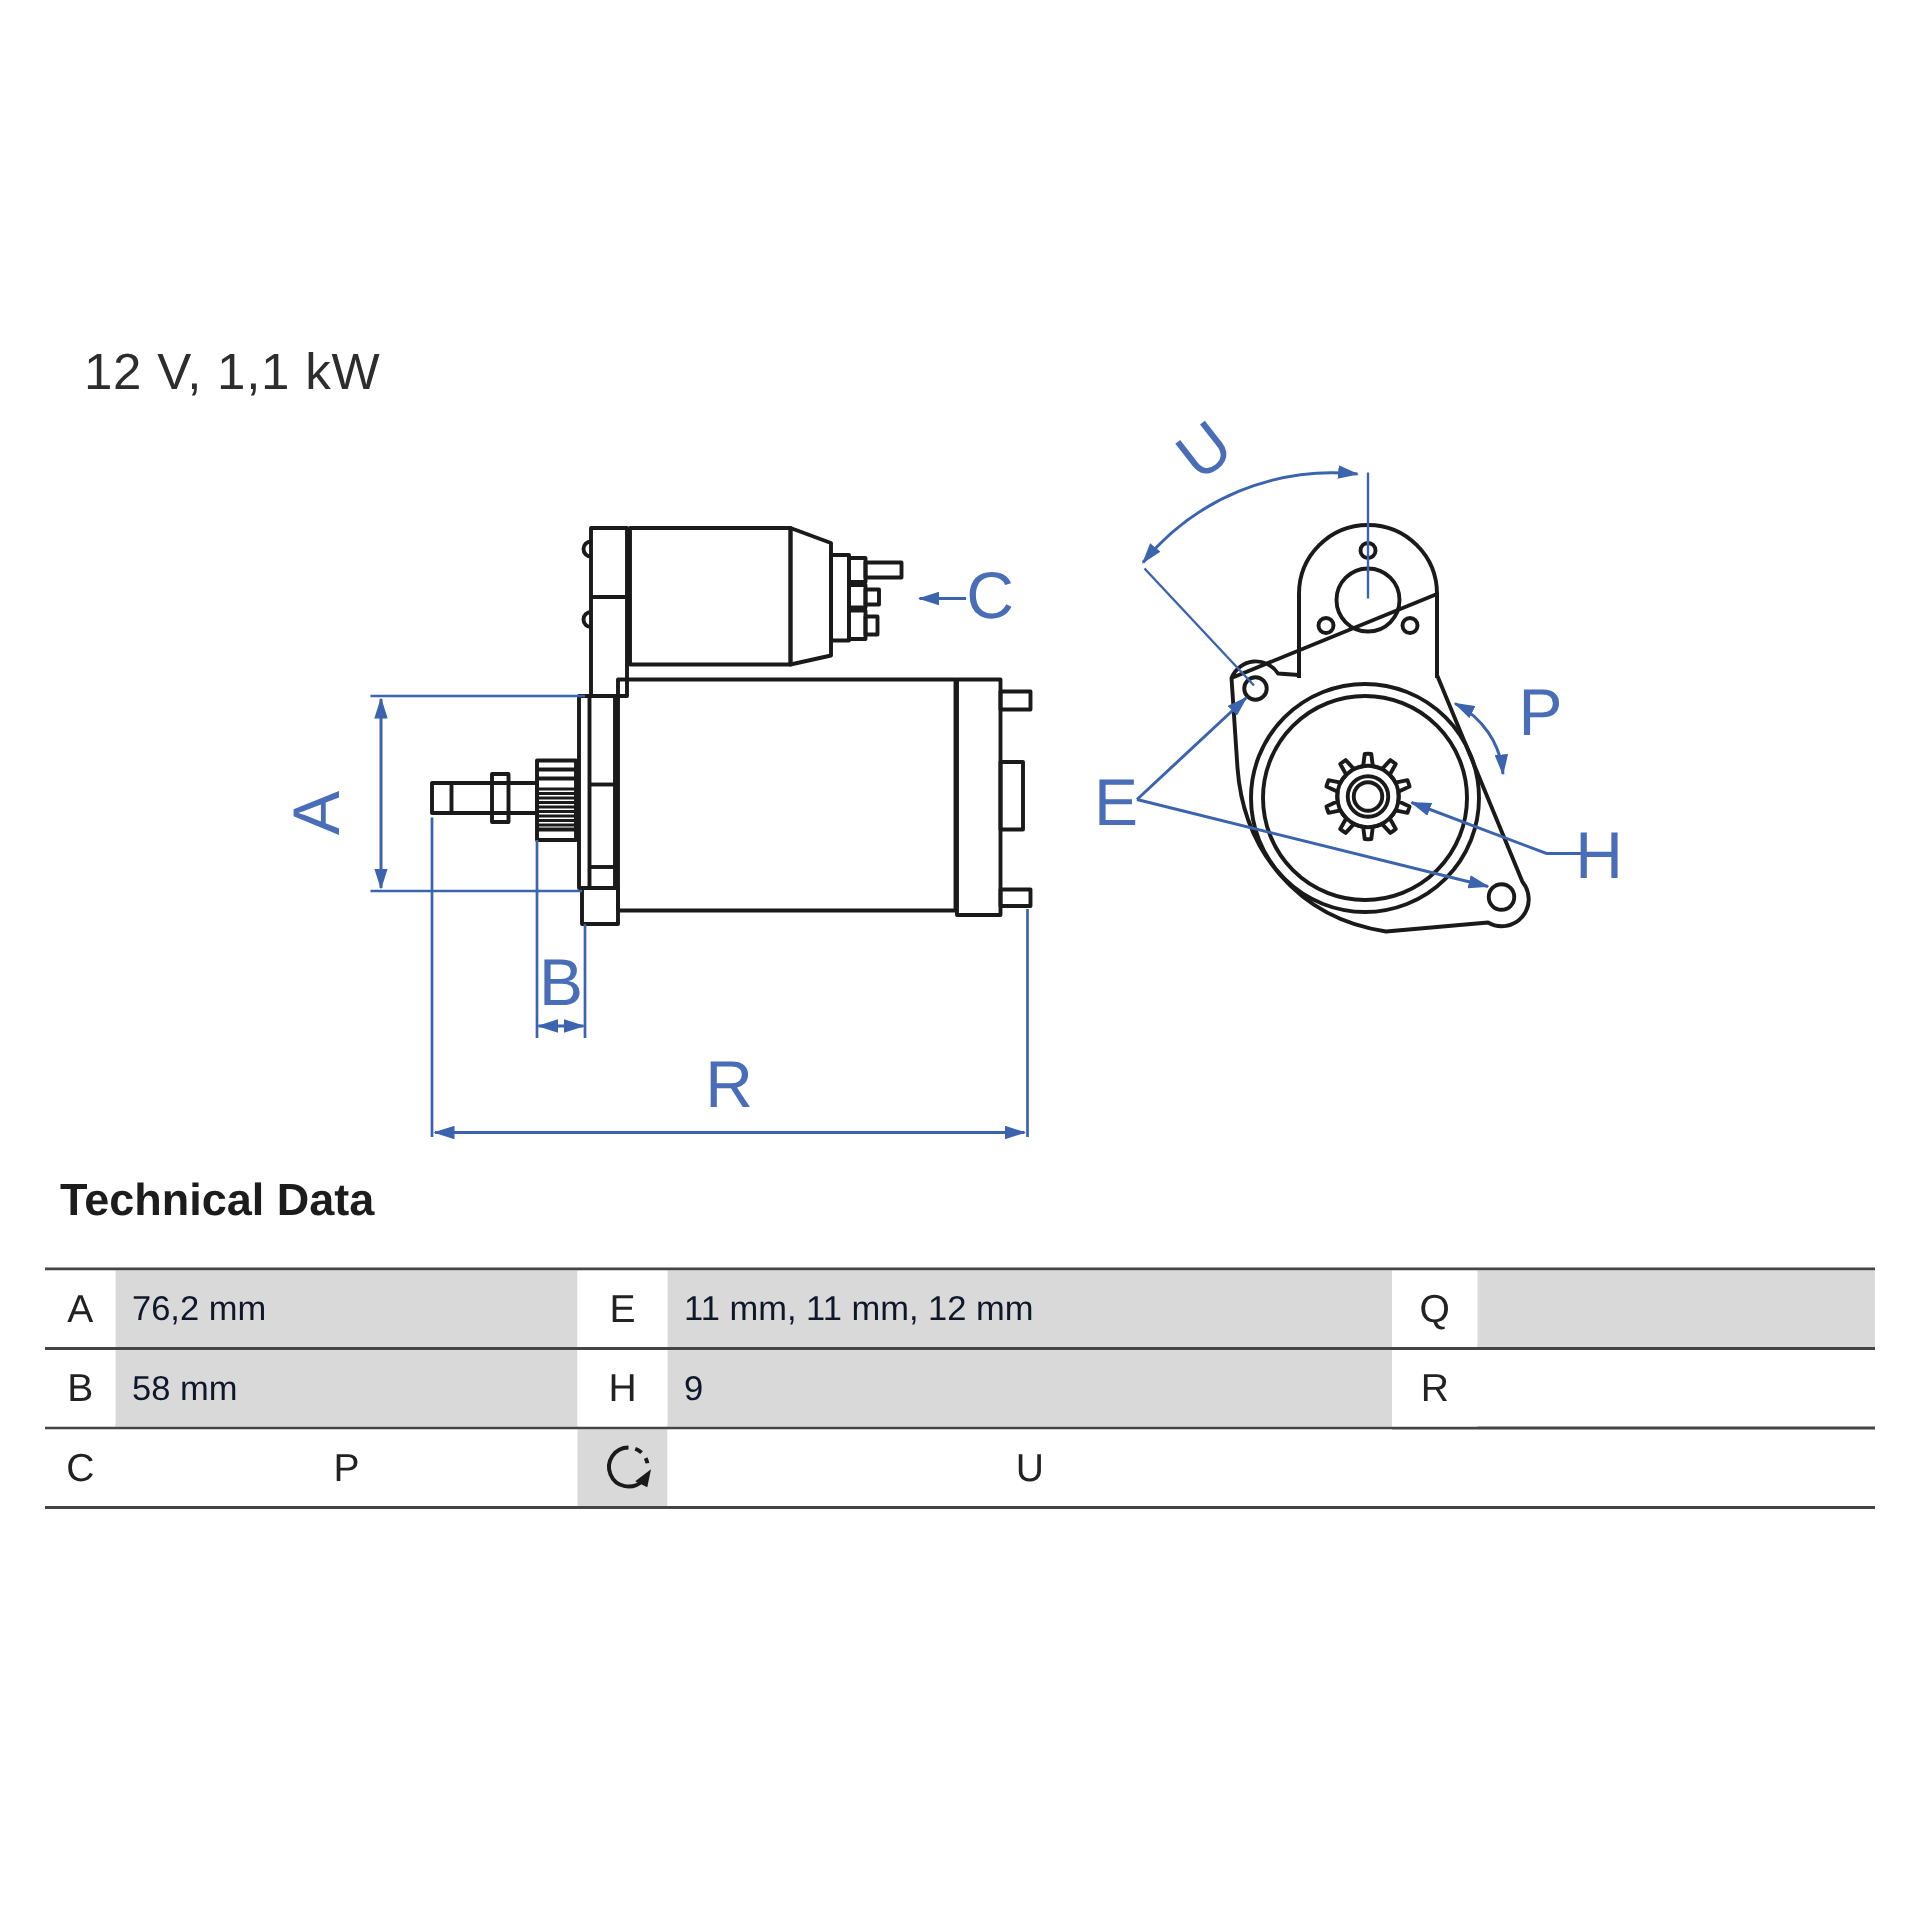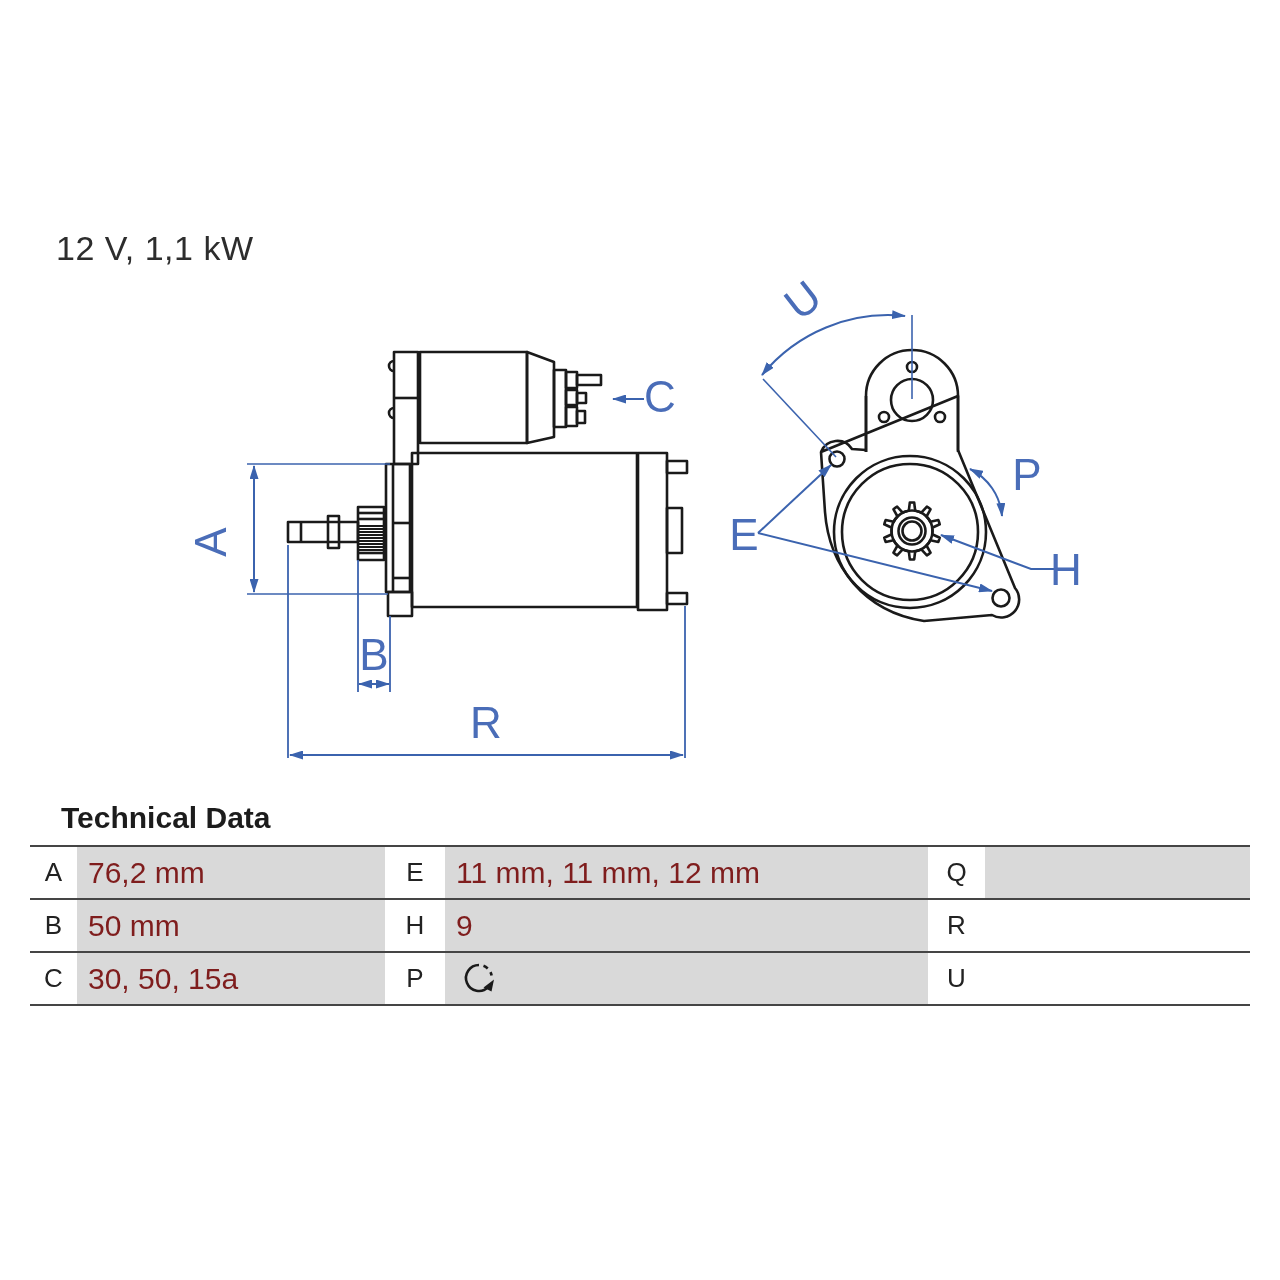--- a/index.html
+++ b/index.html
@@ -5,33 +5,33 @@
   html,body{margin:0;padding:0;}
   body{
     width:1280px;height:1280px;background:#ffffff;position:relative;overflow:hidden;
     font-family:"Liberation Sans", sans-serif;color:#2b2b2b;
   }
   .voltage-title{
     position:absolute;left:56px;top:229px;font-size:34px;letter-spacing:.5px;color:#2d2d2d;
   }
   .drawing-svg{position:absolute;left:0;top:0;}
   .table-title{
-    position:absolute;left:40px;top:801px;font-size:30px;font-weight:bold;color:#1c1c1c;margin-left:21px;
+    position:absolute;left:40px;top:784px;font-size:30px;font-weight:bold;color:#1c1c1c;
   }
   .tech-table{
     position:absolute;left:30px;top:845px;width:1220px;border-bottom:2px solid #454545;
   }
   .trow{
     display:grid;grid-template-columns:47px 308px 60px 483px 57px 265px;
     height:53px;border-top:2px solid #454545;box-sizing:border-box;
   }
   .lbl{background:#ffffff;display:flex;align-items:center;justify-content:center;
     font-size:26px;color:#222;}
   .val{background:#d9d9d9;display:flex;align-items:center;padding-left:11px;
-    font-size:30px;color:#7f1d1d;}
+    font-size:23px;color:#0f172a;}
   .val.icon-cell{padding-left:14px;}
 </style>
 </head>
 <body>
 
 <div class="voltage-title">12 V, 1,1 kW</div>
 
 <svg class="drawing-svg" width="1280" height="1280" viewBox="0 0 1280 1280">
   <defs>
     <marker id="arr" viewBox="0 0 14 9" refX="13" refY="4.5" markerWidth="14" markerHeight="9" markerUnits="userSpaceOnUse" orient="auto-start-reverse">
@@ -187,28 +187,27 @@
   <div class="trow">
     <div class="lbl">A</div>
     <div class="val">76,2 mm</div>
     <div class="lbl">E</div>
     <div class="val">11 mm, 11 mm, 12 mm</div>
     <div class="lbl">Q</div>
     <div class="val"></div>
   </div>
   <div class="trow">
     <div class="lbl">B</div>
-    <div class="val">50 mm</div>
+    <div class="val">58 mm</div>
     <div class="lbl">H</div>
     <div class="val">9</div>
     <div class="lbl">R</div>
   </div>
   <div class="trow">
     <div class="lbl">C</div>
-    <div class="val">30, 50, 15a</div>
     <div class="lbl">P</div>
     <div class="val icon-cell">
 
       <svg width="40" height="40" viewBox="0 0 40 40">
         <path d="M20 6 A13 13 0 1 0 29.2 28.2" fill="none" stroke="#1a1a1a" stroke-width="2.6"></path>
         <path d="M24.5 6.8 A13 13 0 0 1 32.6 16.5" fill="none" stroke="#1a1a1a" stroke-width="2.6" stroke-dasharray="5 4.5"></path>
         <polygon points="35,20.5 24.5,28.5 32.5,32.5" fill="#1a1a1a"></polygon>
       </svg>
     </div>
     <div class="lbl">U</div>

